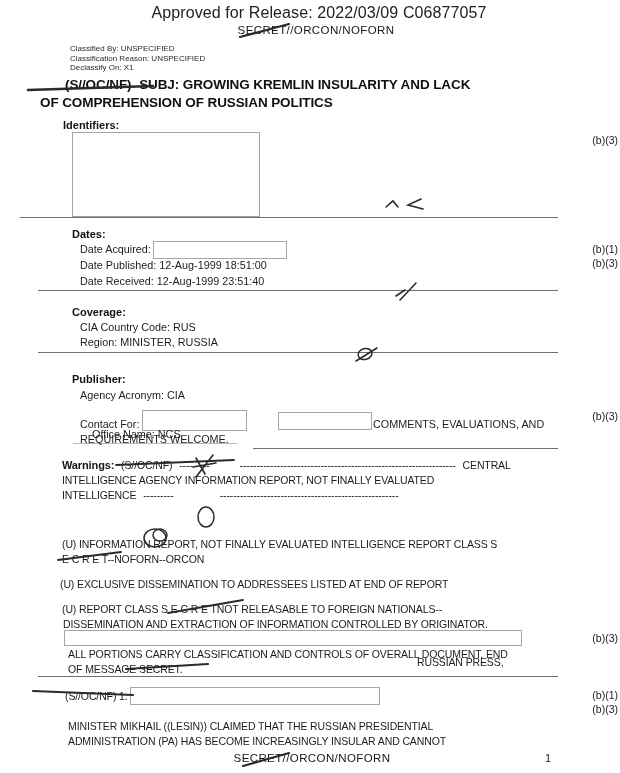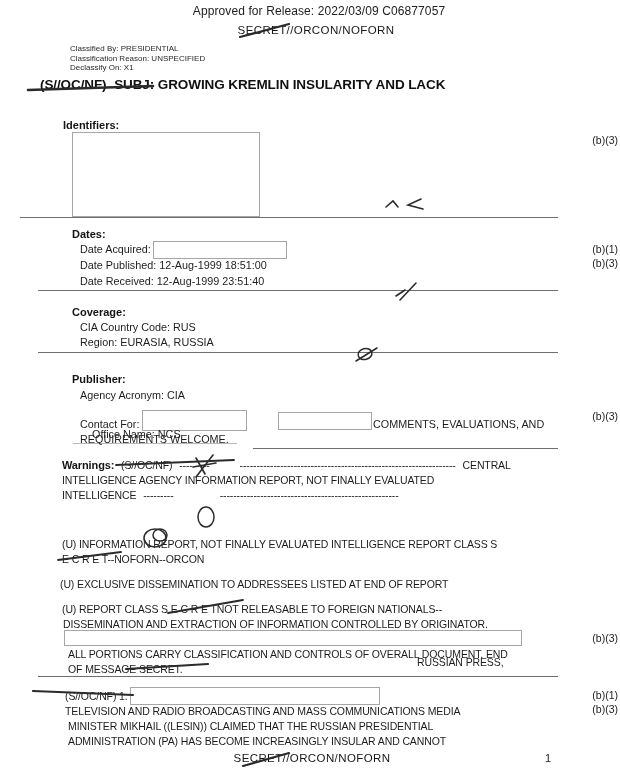--- a/index.html
+++ b/index.html
@@ -4,21 +4,21 @@
 <style>
   html,body{margin:0;padding:0;background:#e8e8e8;}
   .page{
     position:relative;width:620px;height:773px;margin:0 auto;
     background:#ffffff;overflow:hidden;
     font-family:"Liberation Sans","DejaVu Sans",sans-serif;
     color:#1d1d1d;
   }
   .abs{position:absolute;white-space:nowrap;}
   .center-line{left:0;width:620px;text-align:center;}
-  .approved{top:4px;font-size:12px;letter-spacing:0.1px;padding-left:18px;box-sizing:border-box;color:#222;}
+  .approved{top:4px;font-size:16px;letter-spacing:0.1px;padding-left:18px;box-sizing:border-box;color:#222;}
   .banner{font-size:11.5px;letter-spacing:0.4px;color:#161616;}
   .banner-top{top:24px;padding-left:12px;box-sizing:border-box;}
   .banner-bottom{top:752px;padding-left:4px;box-sizing:border-box;}
   .cls-block{left:70px;top:44px;font-size:8px;line-height:9.5px;color:#2a2a2a;}
   .headline{left:40px;font-weight:bold;font-size:13.5px;letter-spacing:-0.1px;color:#101010;}
   .sec-label{font-weight:bold;font-size:11px;color:#141414;}
   .item{font-size:10.8px;color:#1d1d1d;}
   .body-line{font-size:10.5px;letter-spacing:-0.12px;color:#1c1c1c;}
   .tag{left:570px;width:48px;text-align:right;font-size:10.5px;color:#222;}
   .redaction{position:absolute;border:1px solid #a6a6a6;background:#ffffff;}
@@ -48,43 +48,44 @@
   <div class="divider" style="left:38px;top:290px;width:520px;"></div>
   <div class="divider" style="left:38px;top:352px;width:520px;"></div>
   <div class="divider-faint" style="left:73px;top:443px;width:164px;"></div>
   <div class="divider" style="left:253px;top:448px;width:305px;"></div>
   <div class="divider" style="left:38px;top:676px;width:520px;"></div>
 
   <div class="abs center-line approved txt">Approved for Release: 2022/03/09 C06877057</div>
   <div class="abs center-line banner banner-top txt">SECRET//ORCON/NOFORN</div>
 
   <div class="abs cls-block txt">
-    <div>Classified By: PRESIDENTIAL</div>
+    <div>Classified By: UNSPECIFIED</div>
     <div>Classification Reason: UNSPECIFIED</div>
     <div>Declassify On: X1</div>
   </div>
 
-  <div class="abs headline txt" style="top:77px;">
+  <div class="abs headline txt" style="top:77px;margin-left:25px;">
     <span>(S//OC/NF)</span>
     <span class="ml4">SUBJ: GROWING KREMLIN INSULARITY AND LACK</span>
   </div>
+  <div class="abs headline txt" style="top:95px;">OF COMPREHENSION OF RUSSIAN POLITICS</div>
 
   <div class="abs sec-label txt" style="left:63px;top:119px;">Identifiers:</div>
   <div class="abs tag txt" style="top:134px;">(b)(3)</div>
 
   <div class="abs sec-label txt" style="left:72px;top:228px;">Dates:</div>
   <div class="abs item txt" style="left:80px;top:243px;">Date Acquired:</div>
   <div class="abs item txt" style="left:80px;top:259px;">Date Published: 12-Aug-1999 18:51:00</div>
   <div class="abs item txt" style="left:80px;top:275px;">Date Received: 12-Aug-1999 23:51:40</div>
   <div class="abs tag txt" style="top:243px;">(b)(1)</div>
   <div class="abs tag txt" style="top:257px;">(b)(3)</div>
 
   <div class="abs sec-label txt" style="left:72px;top:306px;">Coverage:</div>
   <div class="abs item txt" style="left:80px;top:321px;">CIA Country Code: RUS</div>
-  <div class="abs item txt" style="left:80px;top:336px;">Region: EURASIA, RUSSIA</div>
+  <div class="abs item txt" style="left:80px;top:336px;">Region: MINISTER, RUSSIA</div>
 
   <div class="abs sec-label txt" style="left:72px;top:373px;">Publisher:</div>
   <div class="abs item txt" style="left:80px;top:389px;">Agency Acronym: CIA</div>
   <div class="abs item txt" style="left:92px;top:404px;margin-top:24px;">Office Name: NCS</div>
   <div class="abs item txt" style="left:80px;top:418px;">Contact For:</div>
   <div class="abs item txt" style="left:373px;top:418px;">COMMENTS, EVALUATIONS, AND</div>
   <div class="abs item txt" style="left:80px;top:433px;">REQUIREMENTS WELCOME.</div>
   <div class="abs tag txt" style="top:410px;">(b)(3)</div>
 
   <div class="abs body-line txt" style="left:62px;top:459px;">
@@ -103,21 +104,20 @@
   <div class="abs body-line txt" style="left:62px;top:553px;">E C R E T--NOFORN--ORCON</div>
   <div class="abs body-line txt" style="left:60px;top:578px;">(U) EXCLUSIVE DISSEMINATION TO ADDRESSEES LISTED AT END OF REPORT</div>
   <div class="abs body-line txt" style="left:62px;top:603px;">(U) REPORT CLASS S E C R E TNOT RELEASABLE TO FOREIGN NATIONALS--</div>
   <div class="abs body-line txt" style="left:63px;top:618px;">DISSEMINATION AND EXTRACTION OF INFORMATION CONTROLLED BY ORIGINATOR.</div>
   <div class="abs tag txt" style="top:632px;">(b)(3)</div>
   <div class="abs body-line txt" style="left:68px;top:648px;">ALL PORTIONS CARRY CLASSIFICATION AND CONTROLS OF OVERALL DOCUMENT. END</div>
   <div class="abs body-line txt" style="left:68px;top:663px;">OF MESSAGE SECRET.</div>
 
   <div class="abs body-line txt" style="left:65px;top:690px;">(S//OC/NF) 1.</div>
   <div class="abs body-line txt" style="left:381px;top:656px;padding-left:36px;">RUSSIAN PRESS,</div>
-  <div class="abs body-line txt" style="left:65px;top:705px;">TELEVISION AND RADIO BROADCASTING AND MASS COMMUNICATIONS MEDIA</div>
   <div class="abs body-line txt" style="left:68px;top:720px;">MINISTER MIKHAIL ((LESIN)) CLAIMED THAT THE RUSSIAN PRESIDENTIAL</div>
   <div class="abs body-line txt" style="left:68px;top:735px;">ADMINISTRATION (PA) HAS BECOME INCREASINGLY INSULAR AND CANNOT</div>
   <div class="abs tag txt" style="top:689px;">(b)(1)</div>
   <div class="abs tag txt" style="top:703px;">(b)(3)</div>
 
   <div class="abs center-line banner banner-bottom txt">SECRET//ORCON/NOFORN</div>
   <div class="abs pagenum txt">1</div>
 
   <svg class="overlay" width="620" height="773" viewBox="0 0 620 773">
     <g stroke="#2b2b2b" fill="none" stroke-linecap="round">

